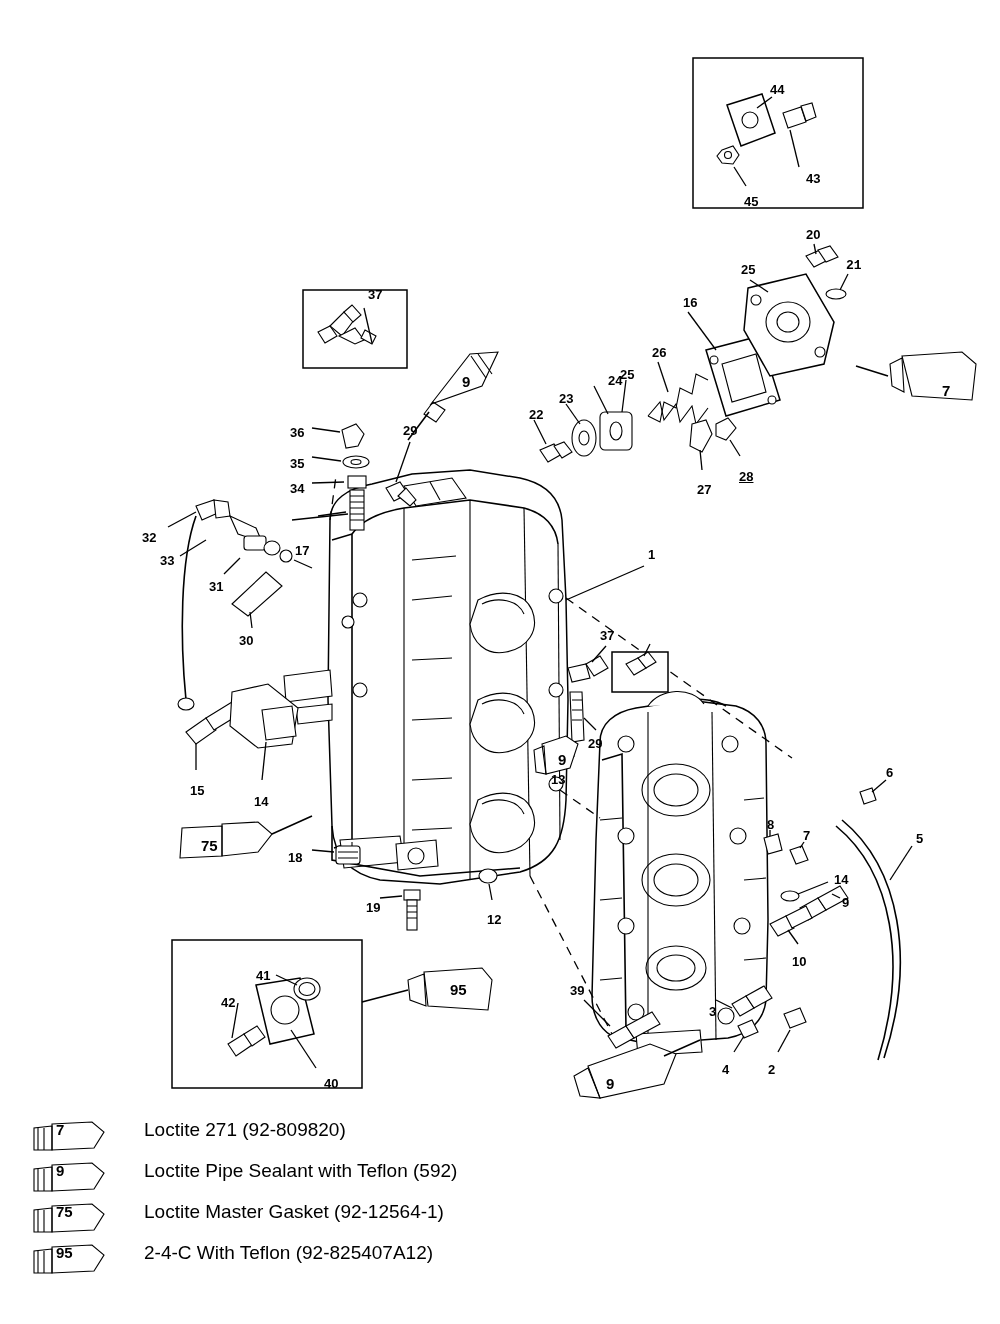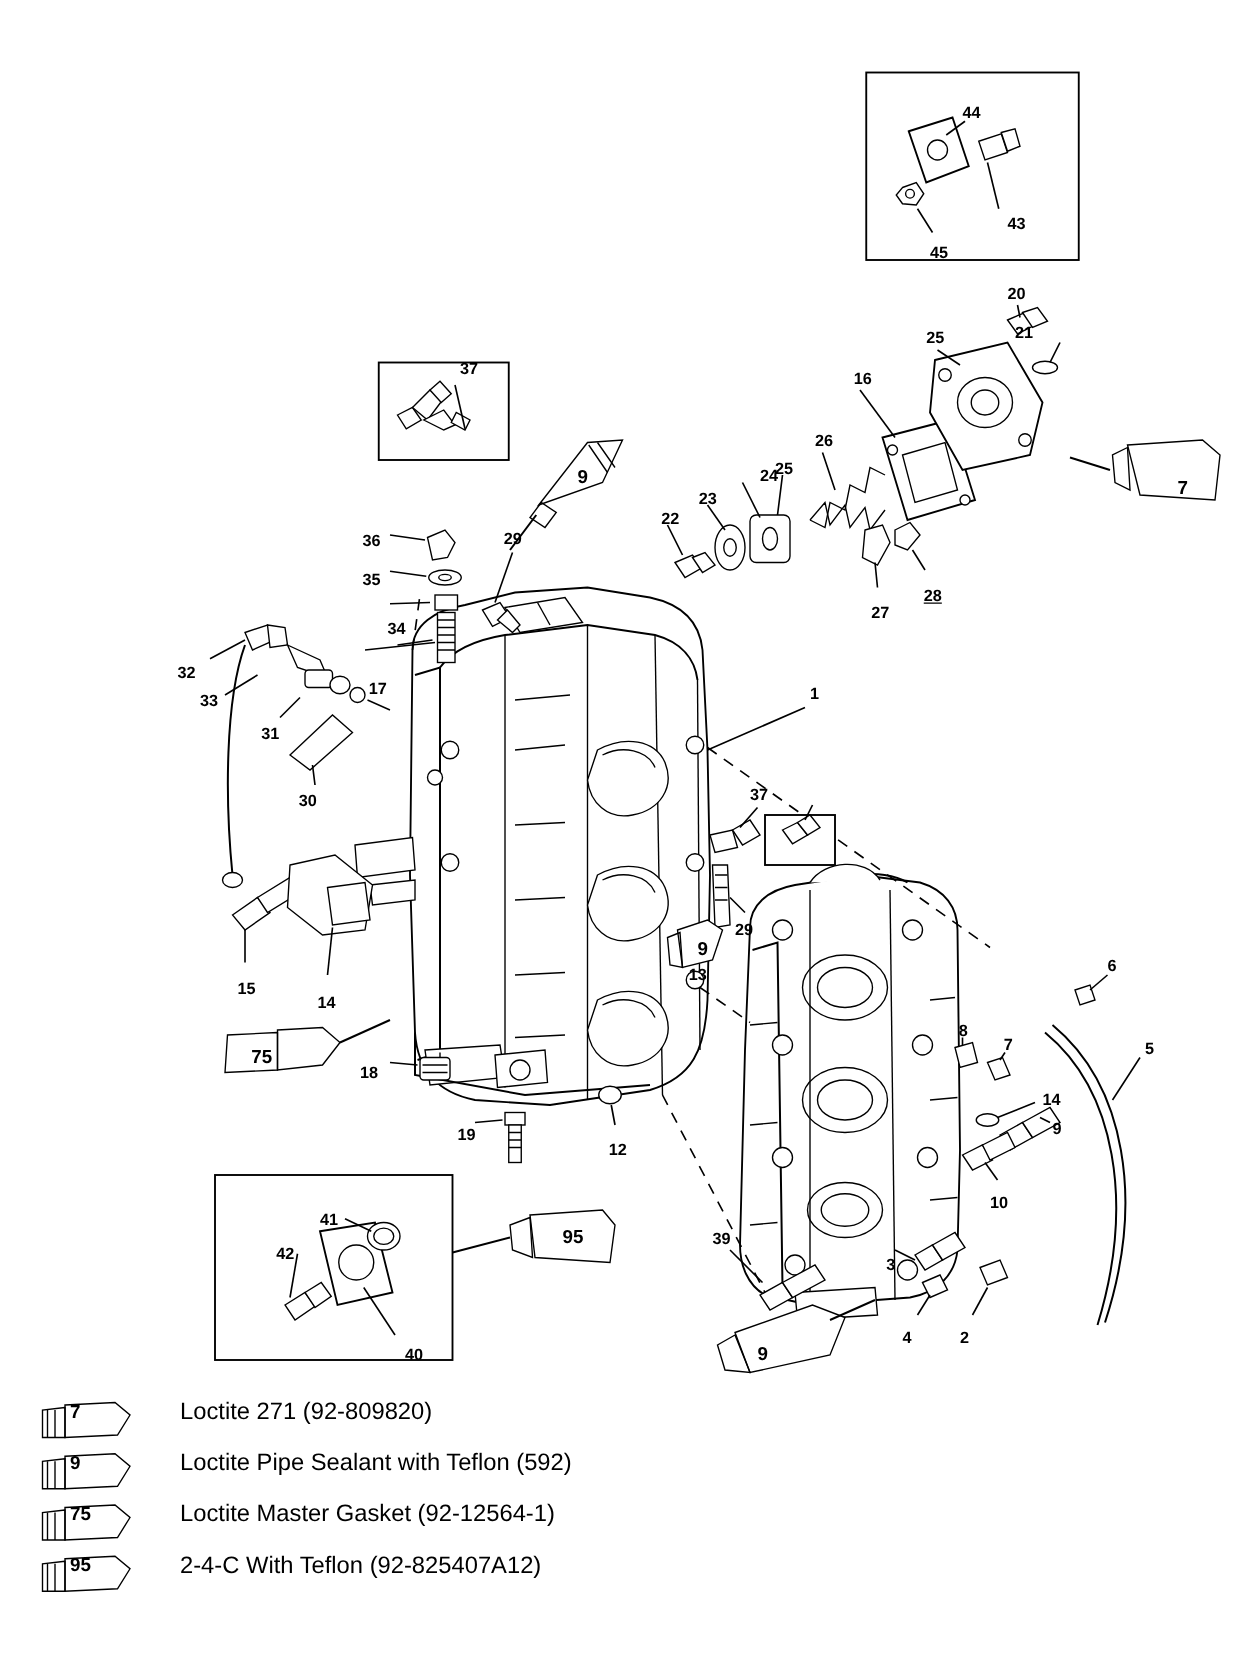--- a/index.html
+++ b/index.html
@@ -481,35 +481,35 @@
   <div class="callout" style="left:834px; top:873px;">14</div>
   <div class="callout" style="left:487px; top:913px;">12</div>
   <div class="callout" style="left:551px; top:773px;">13</div>
   <div class="callout" style="left:254px; top:795px;">14</div>
   <div class="callout" style="left:190px; top:784px;">15</div>
   <div class="callout" style="left:683px; top:296px;">16</div>
   <div class="callout" style="left:295px; top:544px;">17</div>
   <div class="callout" style="left:288px; top:851px;">18</div>
   <div class="callout" style="left:366px; top:901px;">19</div>
   <div class="callout" style="left:806px; top:228px;">20</div>
-  <div class="callout" style="left:812px; top:259px;">21</div>
+  <div class="callout" style="left:846px; top:259px;font-family:Liberation Mono, monospace;">21</div>
   <div class="callout" style="left:529px; top:408px;">22</div>
   <div class="callout" style="left:559px; top:392px;">23</div>
   <div class="callout" style="left:588px; top:374px;margin-left:20px;">24</div>
   <div class="callout" style="left:620px; top:368px;">25</div>
   <div class="callout" style="left:652px; top:346px;">26</div>
   <div class="callout" style="left:697px; top:483px;">27</div>
   <div class="callout" style="left:739px; top:470px;text-decoration:underline;">28</div>
   <div class="callout" style="left:403px; top:424px;">29</div>
   <div class="callout" style="left:588px; top:737px;">29</div>
   <div class="callout" style="left:239px; top:634px;">30</div>
   <div class="callout" style="left:209px; top:580px;">31</div>
   <div class="callout" style="left:142px; top:531px;">32</div>
   <div class="callout" style="left:160px; top:554px;">33</div>
-  <div class="callout" style="left:290px; top:496px;margin-left:20px;">34</div>
+  <div class="callout" style="left:290px; top:482px;">34</div>
   <div class="callout" style="left:290px; top:457px;">35</div>
   <div class="callout" style="left:290px; top:426px;text-align:center;">36</div>
   <div class="callout" style="left:368px; top:288px;">37</div>
   <div class="callout" style="left:600px; top:629px;">37</div>
   <div class="callout" style="left:741px; top:263px;">25</div>
   <div class="callout" style="left:570px; top:984px;">39</div>
   <div class="callout" style="left:324px; top:1077px;">40</div>
   <div class="callout" style="left:256px; top:969px;">41</div>
   <div class="callout" style="left:221px; top:996px;">42</div>
   <div class="callout" style="left:806px; top:172px;">43</div>

